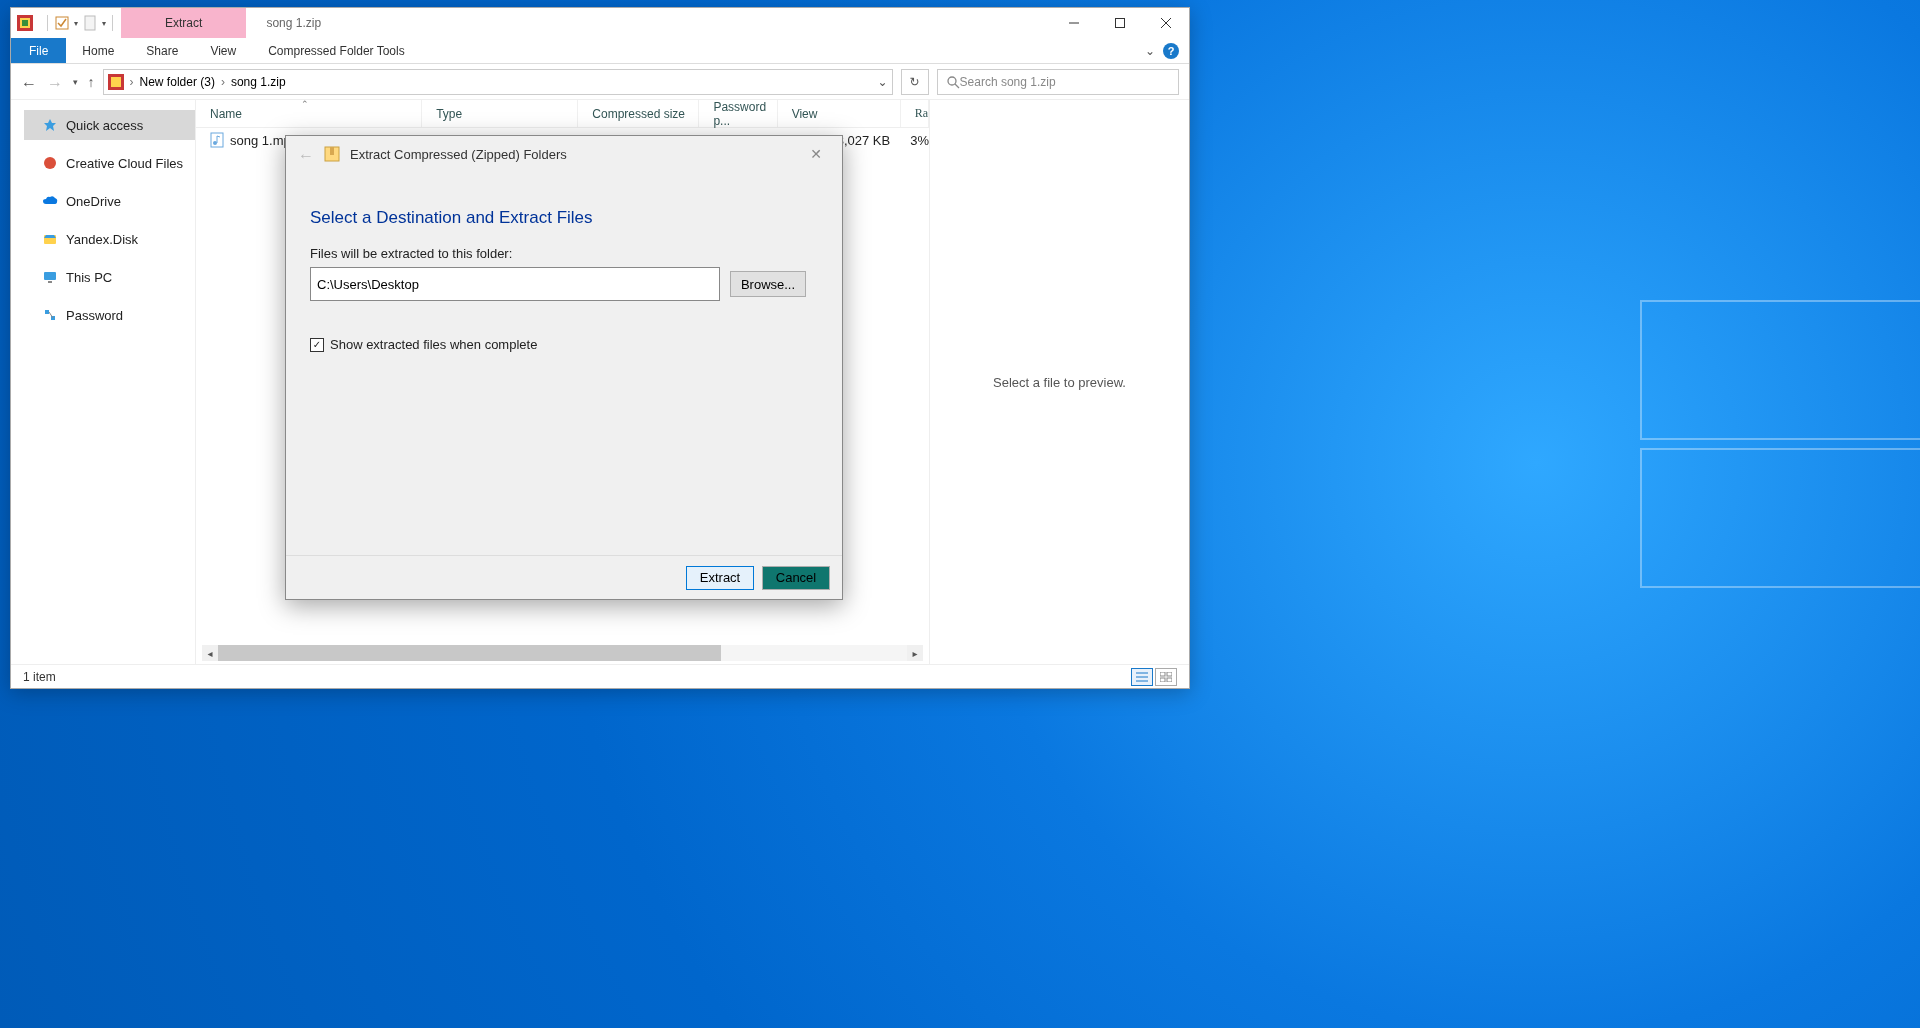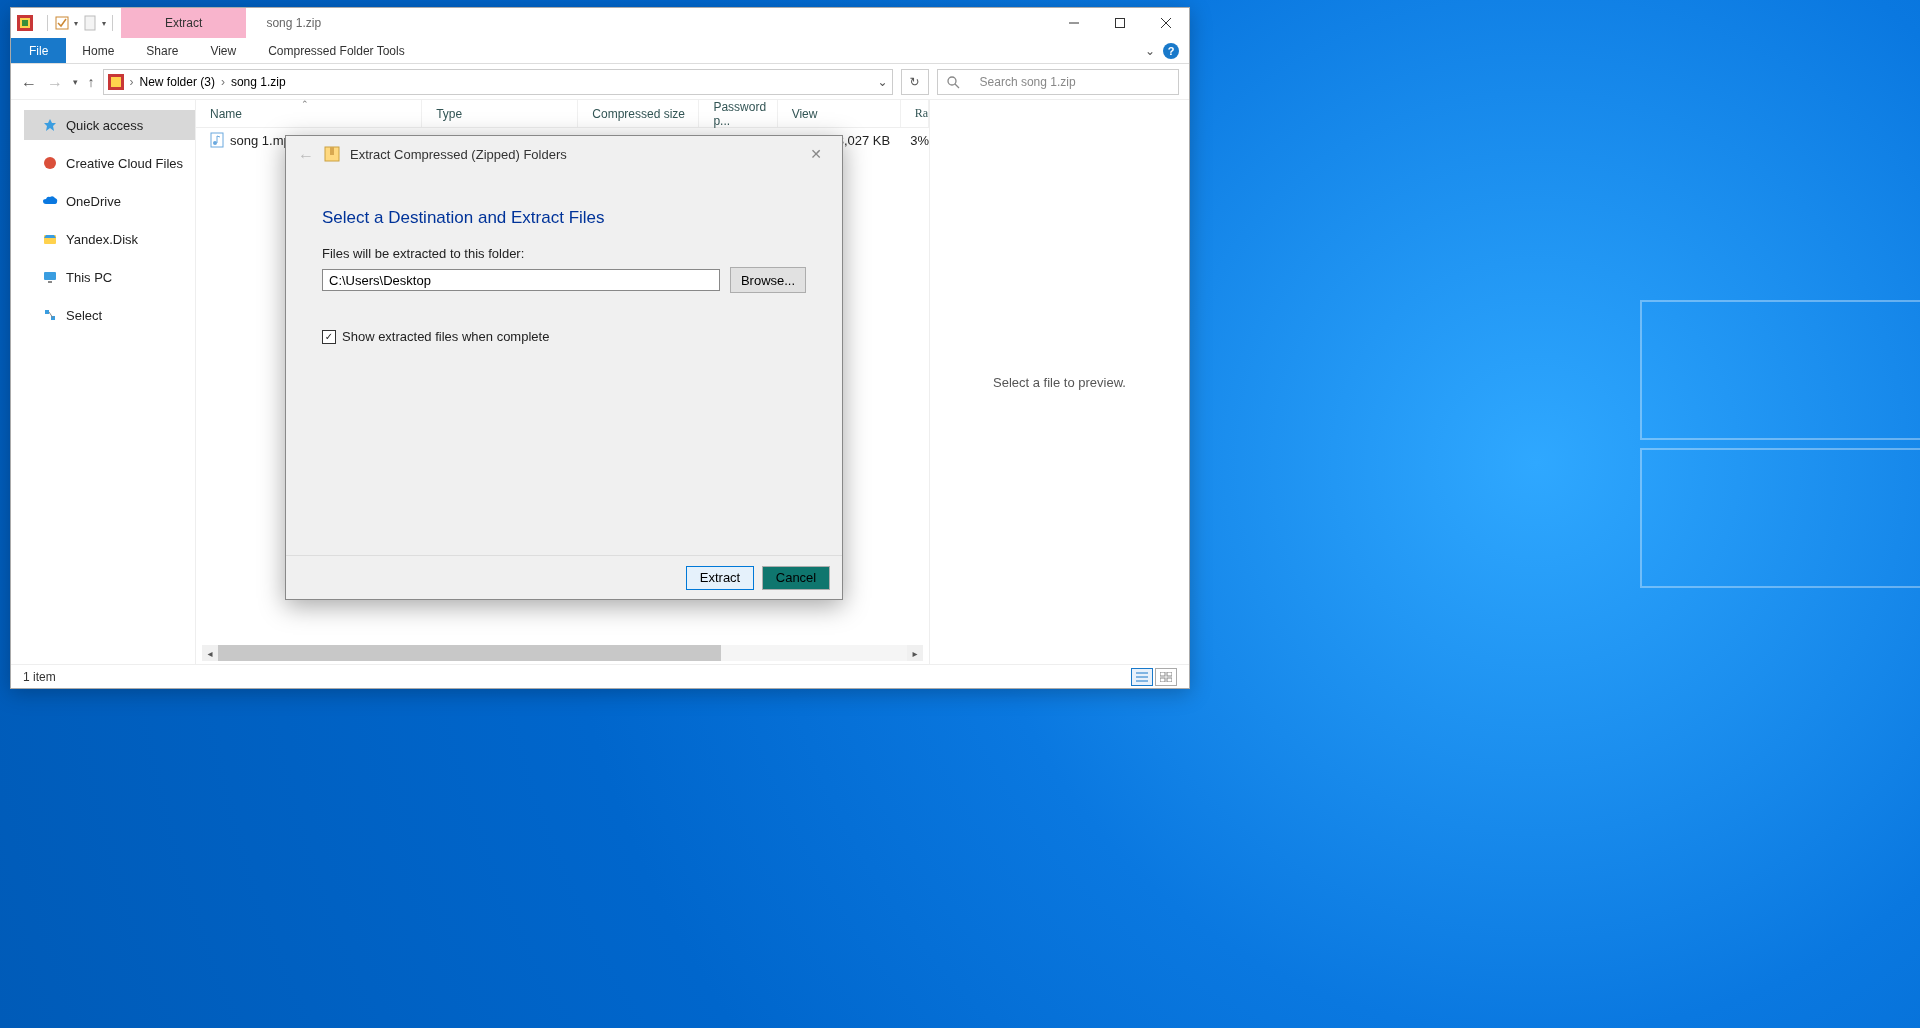--- a/index.html
+++ b/index.html
@@ -36,21 +36,21 @@
 .help-circ{width:16px;height:16px;border-radius:50%;background:#1979ca;color:#fff;font-size:11px;display:flex;align-items:center;justify-content:center;font-weight:bold;}
 
 .nav-row { height:36px; display:flex; align-items:center; gap:8px; padding:0 10px; border-bottom:1px solid #eee;}
 .nav-arrows { display:flex; gap:10px; align-items:center; color:#555; }
 .nav-arrows .disabled{color:#bbb;}
 .addr { flex:0 0 790px; height:26px; border:1px solid #ccc; display:flex; align-items:center; padding:0 4px; gap:4px; position:relative;}
 .addr .crumb{display:flex;align-items:center;gap:5px;cursor:default;}
 .addr .sep-ch{color:#777;padding:0 2px;}
 .addr .drop{position:absolute;right:4px;color:#555;}
 .refresh-btn{width:28px;height:26px;border:1px solid #ccc;display:flex;align-items:center;justify-content:center;color:#555;}
-.search{flex:1;height:26px;border:1px solid #ccc;display:flex;align-items:center;padding:0 8px;color:#888;gap:20px;}
+.search{flex:1;height:26px;border:1px solid #ccc;display:flex;align-items:center;padding:0 8px;color:#888;gap:0;}
 
 .body { flex:1; display:flex; min-height:0;}
 .nav-pane { width:172px; border-right:1px solid #eee; padding:10px 0;margin-left:13px; }
 .nav-item { height:30px; display:flex; align-items:center; gap:8px; padding-left:18px; font-size:13px; color:#222;}
 .nav-item.sel { background:#d8d8d8; }
 .nav-item .ic{width:16px;height:16px;display:flex;align-items:center;justify-content:center;}
 
 .content-wrap{flex:1;display:flex;flex-direction:column;min-width:0;}
 .col-headers{display:flex;height:28px;border-bottom:1px solid #eee;color:#355;font-size:12px;align-items:center;position:relative;}
 .col{padding-left:14px;border-right:1px solid #f0f0f0;height:100%;display:flex;align-items:center;}
@@ -72,25 +72,25 @@
 
 .statusbar{height:24px;border-top:1px solid #eee;display:flex;align-items:center;padding:0 12px;color:#333;font-size:12px;}
 .view-toggles{margin-left:auto;display:flex;gap:2px;}
 .vt{width:22px;height:18px;border:1px solid #aaa;display:flex;align-items:center;justify-content:center;font-size:10px;}
 .vt.active{border-color:#1979ca;background:#e8f1fb;}
 
 .dialog{position:absolute;left:285px;top:135px;width:558px;height:465px;background:#f0f0f0;border:1px solid #888;box-shadow:0 6px 24px rgba(0,0,0,0.35);display:flex;flex-direction:column;}
 .dlg-title{height:36px;display:flex;align-items:center;padding:0 12px;gap:10px;color:#333;font-size:13px;}
 .dlg-back{color:#bbb;font-size:16px;}
 .dlg-close{margin-left:auto;color:#888;font-size:14px;padding:4px 8px;}
-.dlg-body{flex:1;padding:14px 36px 0 36px;background:#f0f0f0;}
+.dlg-body{flex:1;padding:14px 36px 0 24px;background:#f0f0f0;}
 .dlg-heading{color:#003399;font-size:17px;margin:22px 0 18px 0;font-weight:400;}
 .dlg-label{font-size:13px;color:#222;margin-bottom:6px;}
 .dlg-row{display:flex;gap:10px;align-items:center;}
-.dlg-input{flex:1;height:22px;border:1px solid #888;background:#fff;padding:0 6px;font-size:13px;}
+.dlg-input{flex:1;height:34px;border:1px solid #888;background:#fff;padding:0 6px;font-size:13px;}
 .browse-btn{width:76px;height:26px;background:#e1e1e1;border:1px solid #adadad;font-size:13px;display:flex;align-items:center;justify-content:center;}
 .chk-row{display:flex;align-items:center;gap:6px;margin-top:36px;font-size:13px;color:#222;}
 .chk{width:14px;height:14px;border:1px solid #333;background:#fff;display:flex;align-items:center;justify-content:center;font-size:10px;color:#222;}
 .dlg-footer{height:44px;border-top:1px solid #ddd;display:flex;align-items:center;justify-content:flex-end;gap:8px;padding:0 12px;background:#f0f0f0;}
 .dlg-btn{min-width:68px;height:24px;border:1px solid #adadad;background:#0f766e;font-size:13px;display:flex;align-items:center;justify-content:center;}
 .dlg-btn.primary{border-color:#0078d7;background:#e5f1fb;}
 svg{display:block;}
 </style>
 </head>
 <body>
@@ -247,21 +247,21 @@
       </div>
       <div style="height:8px;"></div>
       <div class="nav-item">
         <span class="ic">
             <svg width="14" height="14">
               <rect x="2" y="2" width="4" height="4" fill="#3a9de0"></rect>
               <rect x="8" y="8" width="4" height="4" fill="#3a9de0"></rect>
               <line x1="6" y1="4" x2="10" y2="10" stroke="#888"></line>
             </svg>
           </span>
-        <span>Select</span>
+        <span>Password</span>
       </div>
     </div>
 
     <div class="content-wrap">
       <div class="col-headers">
         <span class="sort-ind">⌃</span>
         <div class="col c-name">Name</div>
         <div class="col c-type">Type</div>
         <div class="col c-comp">Compressed size</div>
         <div class="col c-pw">Password p...</div>

